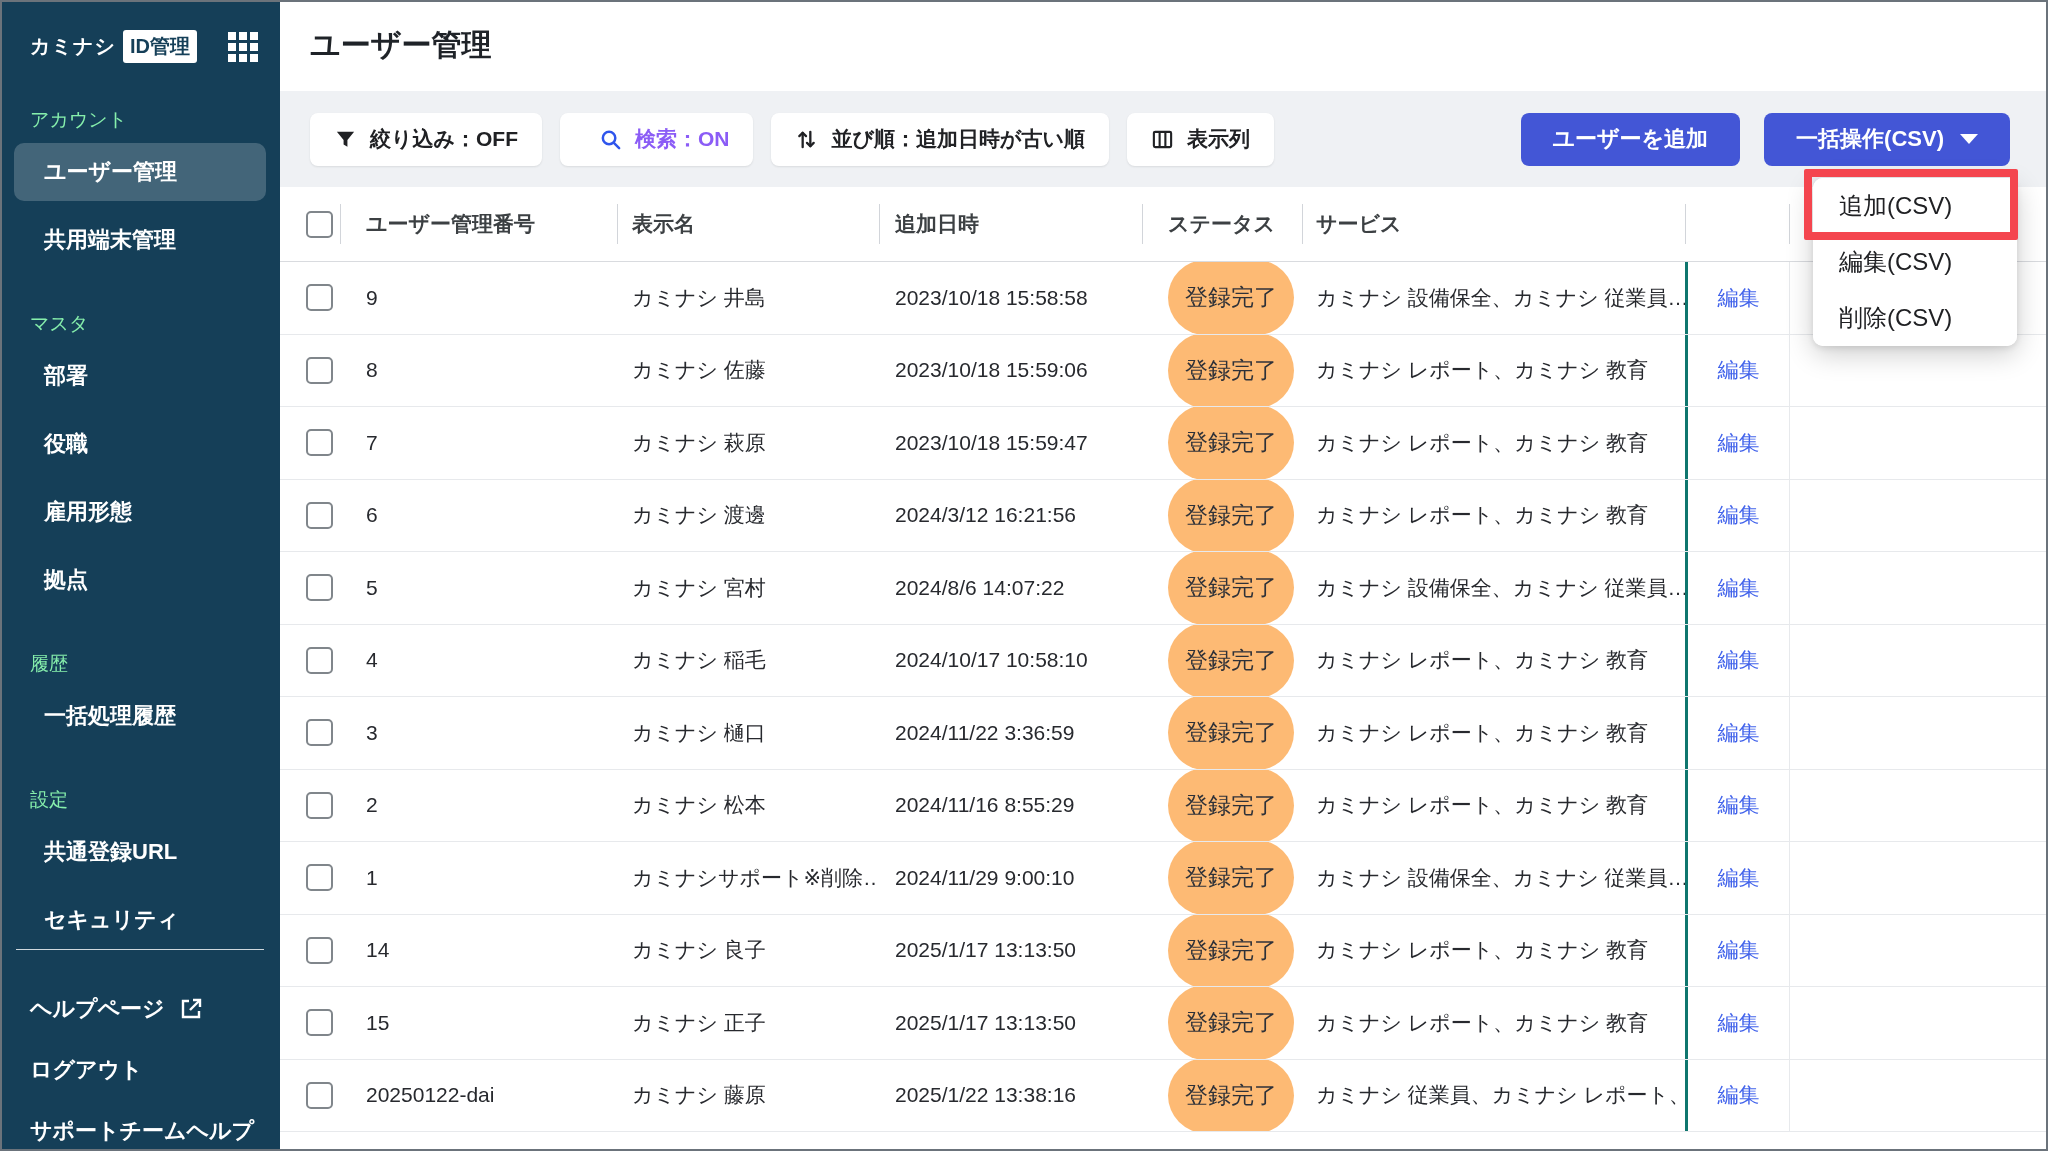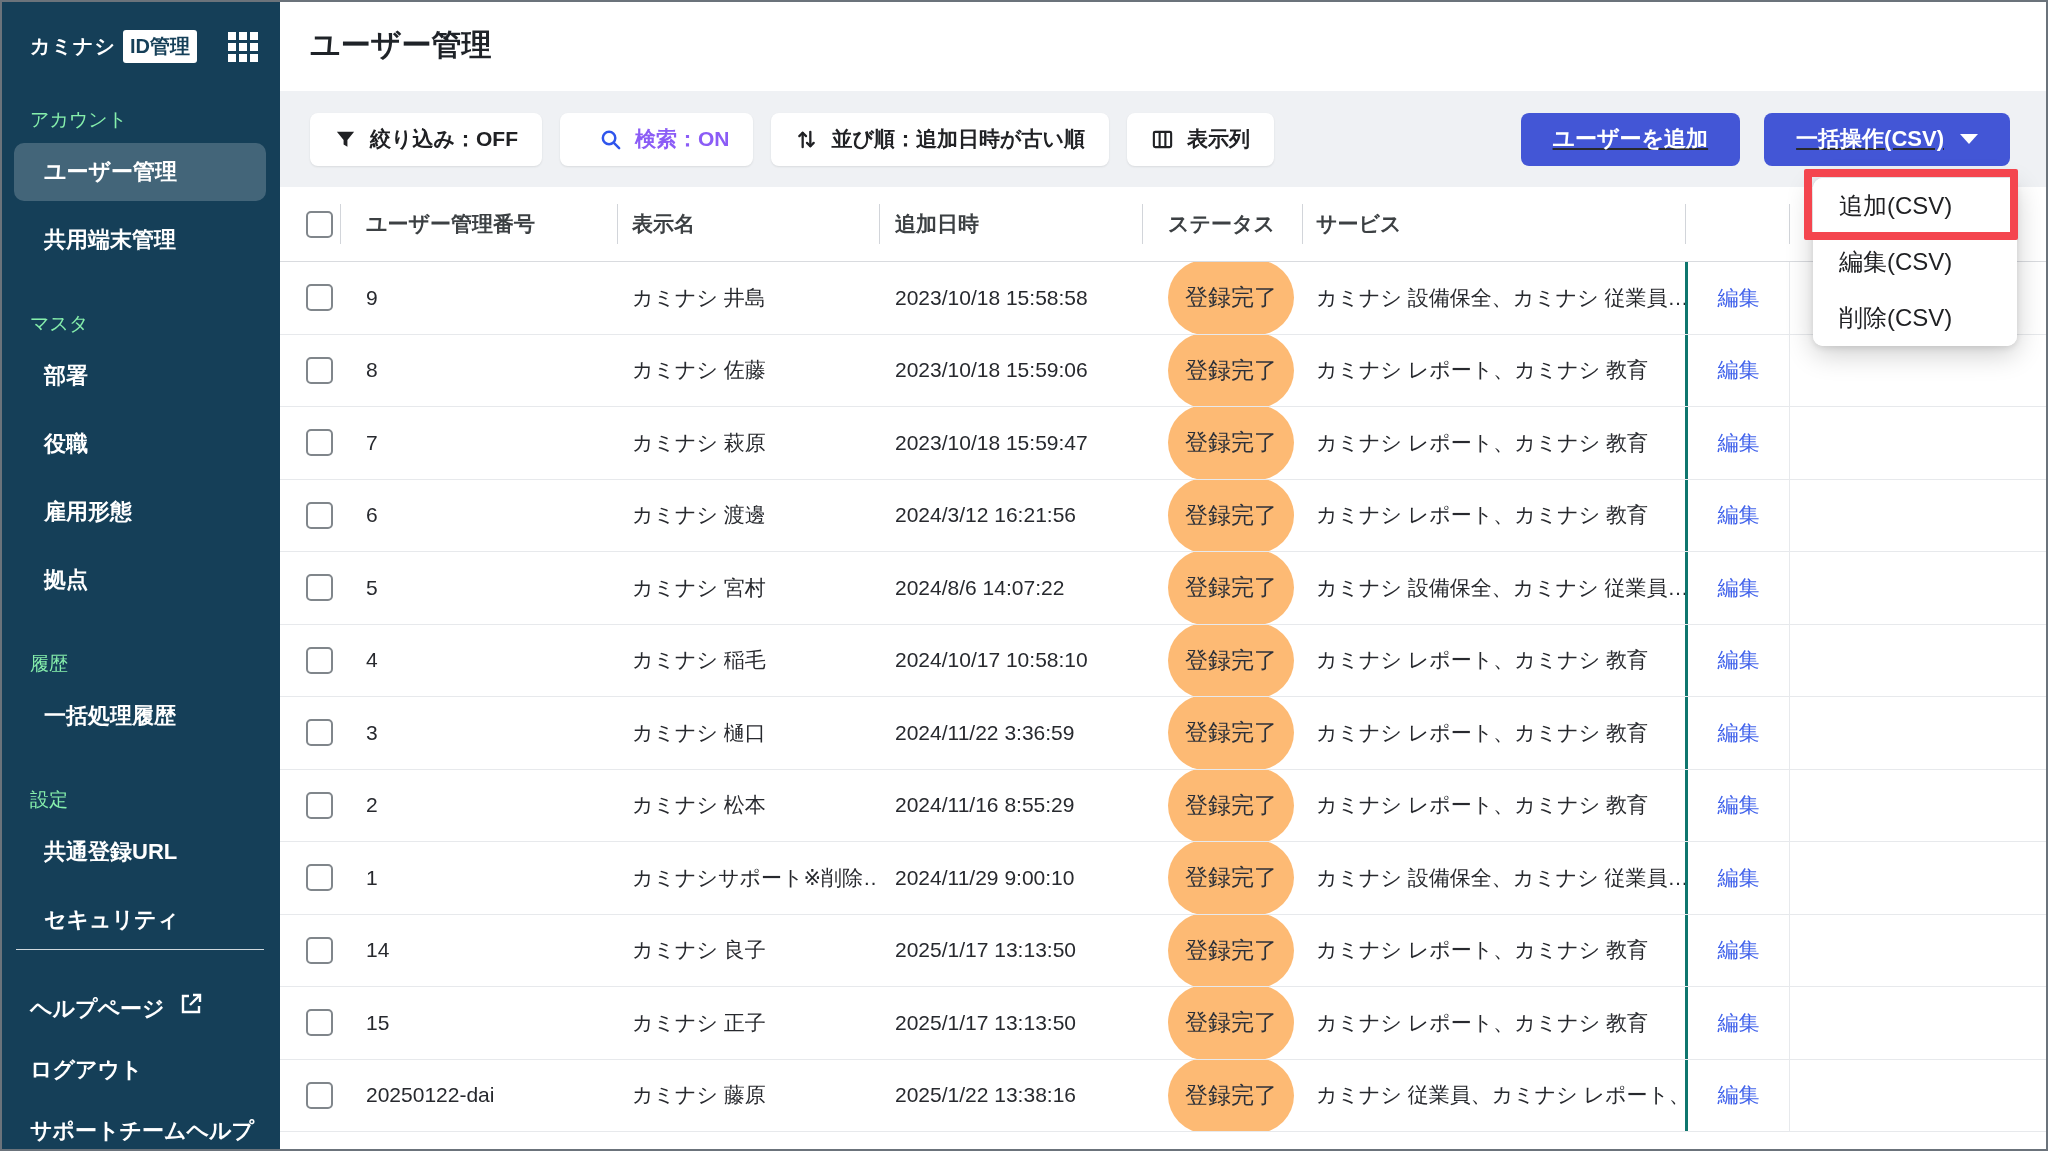--- a/index.html
+++ b/index.html
@@ -42,21 +42,21 @@
     white-space: nowrap; cursor: pointer;
   }
   .nav-item.active { background: rgba(255,255,255,0.20); }
   .section:first-child .section-label { margin-top: 44px; }
 
   .sidebar-footer { margin-top: auto; flex: none; padding-bottom: 10px; }
   .sidebar-divider {
     border: none; border-top: 1px solid #cfd8dd; margin: 0 16px 28px 16px;
   }
   .footer-item {
-    display: flex; gap: 14px;
+    display: flex; align-items: center; gap: 14px;
     margin: 0 14px; padding: 14px 10px 14px 16px;
     font-size: 22px; font-weight: bold; color: #fff; cursor: pointer;
     line-height: 1.5;
   }
   .footer-item .ext-icon { width: 24px; height: 24px; flex: none; }
   .footer-item.wrap { white-space: normal; }
 
   
   .main { position: absolute; left: 280px; top: 0; right: 0; bottom: 0; background: #fff; }
   .page-header {
@@ -68,21 +68,21 @@
     height: 96px; background: #eff1f4; display: flex; align-items: center;
     padding: 0 38px 0 30px; gap: 18px;
   }
   .tbtn {
     height: 53px; background: #fff; border: none; border-radius: 8px;
     display: inline-flex; align-items: center; gap: 13px; padding: 0 24px;
     font-family: inherit; font-size: 21px; font-weight: 600; color: #202124;
     box-shadow: 0 1px 2px rgba(60,64,67,0.12); white-space: nowrap; cursor: pointer;
   }
   .tbtn.search-on { color: #8b5cf6; padding-left: 39px; }
-  .toolbar-right { margin-left: auto; display: inline-flex; gap: 24px; text-decoration: underline; }
+  .toolbar-right { margin-left: auto; display: inline-flex; gap: 24px; }
   .pbtn {
     height: 53px; border: none; border-radius: 8px; background: #4356d6; color: #fff;
     font-family: inherit; font-size: 22px; font-weight: 600; padding: 0 32px;
     display: inline-flex; align-items: center; gap: 16px; white-space: nowrap; cursor: pointer;
   }
   .caret-down {
     width: 0; height: 0; border-left: 9px solid transparent;
     border-right: 9px solid transparent; border-top: 10px solid #fff;
   }
 

